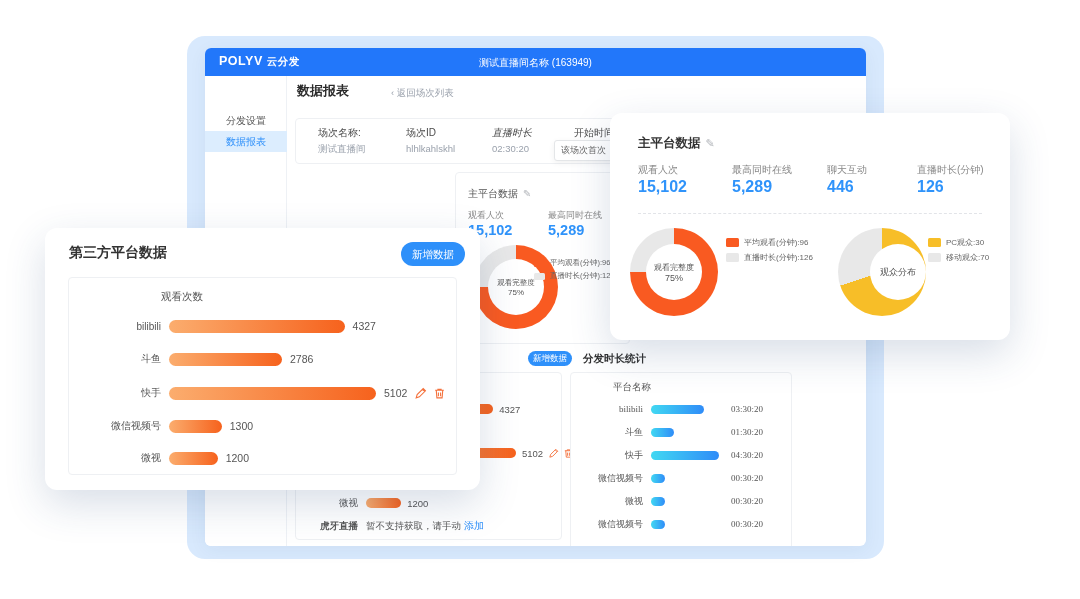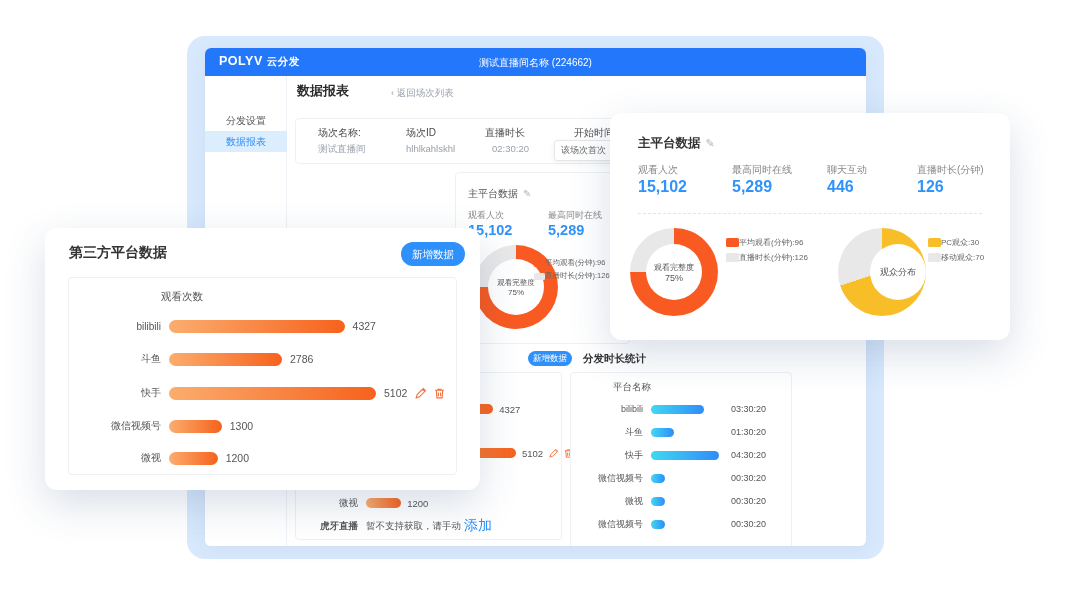--- a/index.html
+++ b/index.html
@@ -45,65 +45,65 @@
   .bar-orange { background:linear-gradient(90deg,#FBAD6E,#F6621D); }
   .bar-cyan { background:linear-gradient(90deg,#41D8F2,#2F8CF8); }
   .bval { font-size:9.5px; color:#555; margin-left:6px; }
   .dtime { position:absolute; left:152px; font-size:9px; color:#555; }
   .row-icons { display:flex; align-items:center; gap:4px; margin-left:5px; }
   .icon-btn { cursor:pointer; display:inline-flex; }
 
   
   .donut { border-radius:50%; position:absolute; }
   .donut-hole { position:absolute; background:#fff; border-radius:50%; display:flex; flex-direction:column; align-items:center; justify-content:center; color:#555; }
-  .legend-row { position:absolute; display:flex; align-items:center; }
+  .legend-row { position:absolute; display:flex; align-items:center; gap:5px; }
   .swatch { width:12px; height:8px; border-radius:1.5px; flex:none; }
   .legend-text { font-size:8px; color:#666; white-space:nowrap; }
 
   
   .float-card { background:#fff; border-radius:12px; box-shadow:0 14px 40px rgba(40,70,120,.18); }
   .fc-title { font-size:14px; font-weight:bold; color:#333; }
   .inner-box { position:absolute; border:1px solid #eef0f3; border-radius:4px; background:#fff; }
   .ov-brow { position:absolute; display:flex; align-items:center; height:18px; }
   .ov-blabel { text-align:right; font-size:10px; color:#555; flex:none; width:84px; }
   .ov-bar { height:13px; border-radius:6.5px; margin-left:8px; flex:none; }
   .ov-bval { font-size:10.5px; color:#555; margin-left:8px; }
   .stat-label { font-size:10px; color:#888; }
   .stat-num { font-size:16px; font-weight:bold; color:#2F93FA; }
   .dashed { border-top:1px dashed #e2e4e8; }
   .note-text { font-size:9.5px; color:#555; }
-  .note-link { font-size:14px; color:#2E90FA; margin-left:3px; cursor:pointer; }
+  .note-link { font-size:10px; color:#2E90FA; margin-left:3px; cursor:pointer; }
 </style>
 </head>
 <body>
 
 <div id="canvas">
 
   <div class="abs frame"></div>
 
   <div class="abs window">
     <div class="abs win-header">
       <div class="abs logo"><span>POLYV</span><span class="logo-suffix">云分发</span></div>
-      <div class="abs room-title">测试直播间名称 (224662)</div>
+      <div class="abs room-title">测试直播间名称 (163949)</div>
     </div>
 
     <div class="abs sidebar">
       <div class="abs side-item" style="top:34px;">分发设置</div>
       <div class="abs side-item active" style="top:55px;">数据报表</div>
     </div>
 
     <div class="abs page-title" style="left:92px; top:34px;">数据报表</div>
     <div class="abs back-link" style="left:154px; top:39px;margin-left:32px;">‹ 返回场次列表</div>
 
     <div class="abs bcard" style="left:90px; top:70px; width:560px; height:46px;">
       <div class="abs flabel" style="left:22px; top:7px;">场次名称:</div>
       <div class="abs fvalue" style="left:22px; top:24px;">测试直播间</div>
       <div class="abs flabel" style="left:110px; top:7px;">场次ID</div>
       <div class="abs fvalue" style="left:110px; top:24px;">hlhlkahlskhl</div>
-      <div class="abs flabel" style="left:189px; top:7px;">直播时长</div>
+      <div class="abs flabel" style="left:196px; top:7px;font-style:italic;">直播时长</div>
       <div class="abs fvalue" style="left:196px; top:24px;">02:30:20</div>
       <div class="abs flabel" style="left:278px; top:7px;"><span>开始时间</span><span class="info-dot">i</span></div>
       <div class="abs tooltip" style="left:258px; top:21px; width:120px;">该场次首次</div>
     </div>
 
 
     <div class="abs bcard" style="left:250px; top:124px; width:175px; height:172px;">
       <div class="abs" style="left:12px; top:10px;"><span class="card-label">主平台数据</span><span class="pencil">✎</span></div>
       <div class="abs mini-label" style="left:12px; top:36px;">观看人次</div>
       <div class="abs mid-num" style="left:12px; top:49px;">15,102</div>
@@ -167,21 +167,21 @@
           <span class="bar bar-orange" style="margin-left: 8px; width: 35.2803px;"></span>
           <span class="bval">1200</span>
         </div>
       <div class="brow" style="left:8px; top:145px;">
           <span class="blabel" style="width:54px;font-weight:bold;">虎牙直播</span>
           <span class="note-text" style="margin-left:8px;">暂不支持获取，请手动</span>
           <span class="note-link">添加</span>
         </div>
     </div>
 
-    <div class="abs bcard" style="left:365px; top:324px; width:222px; height:208px;">
+    <div class="abs bcard" style="left:365px; top:324px; width:222px; height:208px;font-family:Liberation Serif, serif;">
       <div class="abs card-label" style="left:42px; top:8px; font-size:9.5px;">平台名称</div>
       <div class="brow" style="left:8px; top:28px; width:206px;">
           <span class="blabel" style="width:64px; font-size:9px;">bilibili</span>
           <span class="bar bar-cyan" style="margin-left: 8px; height: 9px; width: 52.8889px;"></span>
           <span class="dtime">03:30:20</span>
         </div>
       <div class="brow" style="left:8px; top:51px; width:206px;">
           <span class="blabel" style="width:64px; font-size:9px;">斗鱼</span>
           <span class="bar bar-cyan" style="margin-left: 8px; height: 9px; width: 22.6667px;"></span>
           <span class="dtime">01:30:20</span>

